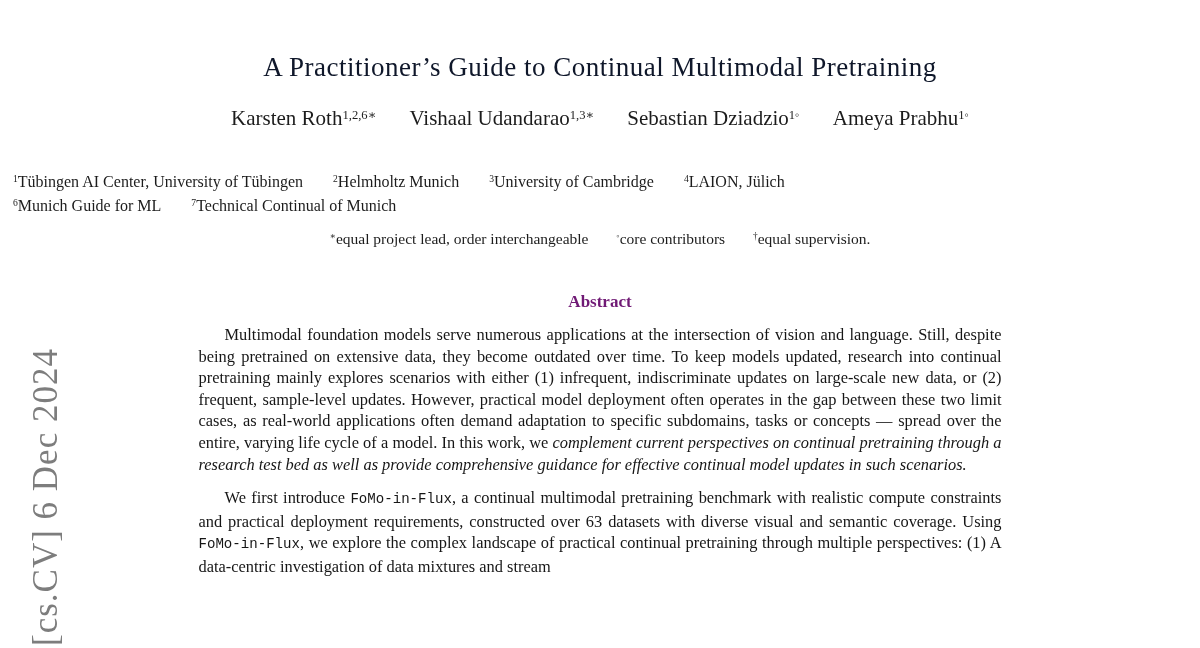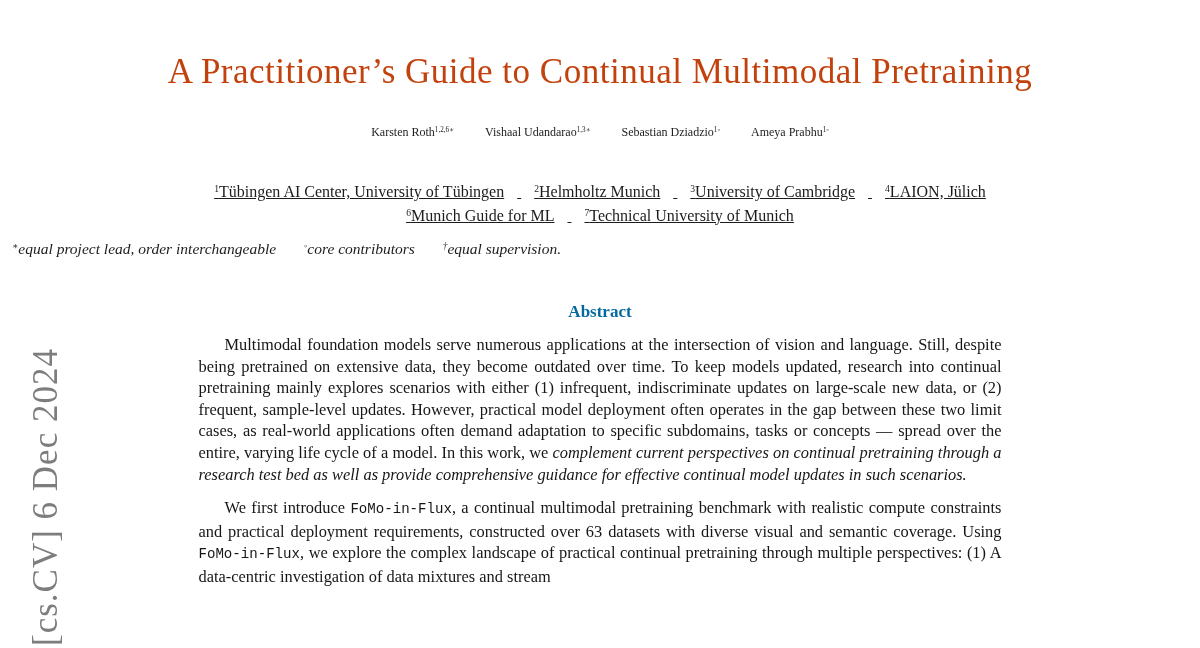--- a/index.html
+++ b/index.html
@@ -20,60 +20,58 @@
     transform-origin: 0 0;
     font-size: 35px;
     letter-spacing: 1px;
     color: #7d7d7d;
     white-space: nowrap;
   }
   .title {
     margin: 0;
     padding-top: 52px;
     text-align: center;
-    font-size: 35px;
+    font-size: 27px;
     font-weight: 400;
     letter-spacing: 0.5px;
-    color: #c2410c;
+    color: #0f172a;
   }
   .authors {
-    margin-top: 28px;
+    margin-top: 20px;
     text-align: center;
-    font-size: 12px;
-    line-height: 25px;
+    font-size: 21px;
+    line-height: 31px;
   }
   .author { margin: 0 14px; white-space: nowrap; }
   .sp {
     font-size: 60%;
     position: relative;
     top: -0.5em;
     vertical-align: baseline;
     letter-spacing: 0;
   }
   .affils {
     margin-top: 34px;
-    text-align: center;
+    text-align: left;
     font-size: 16px;
     line-height: 21.5px;
-    text-decoration: underline;
   }
   .seg { margin: 0 13px; white-space: nowrap; }
   .footnote {
     margin-top: 12px;
-    text-align: left;
+    text-align: center;
     font-size: 15.5px;
-    font-style: italic;
   }
   .fpart { margin: 0 12px; white-space: nowrap; }
   .abs-heading {
     margin-top: 44px;
     text-align: center;
     font-size: 17px;
     font-weight: bold;
-    color: #0369a1;
+    color: #701a75;
   }
   .abs-body {
     width: 827px;
     margin: 10px auto 0 auto;
     font-size: 16.4px;
     line-height: 21.6px;
     text-align: justify;
     color: #161616;
   }
   .abs-body p { margin: 12px; text-indent: 26px; }
@@ -104,21 +102,21 @@
 
   <div class="affils">
     <div>
       <span class="seg"><span class="sp">1</span><span>Tübingen AI Center, University of Tübingen</span></span>
       <span class="seg"><span class="sp">2</span><span>Helmholtz Munich</span></span>
       <span class="seg"><span class="sp">3</span><span>University of Cambridge</span></span>
       <span class="seg"><span class="sp">4</span><span>LAION, Jülich</span></span>
     </div>
     <div>
       <span class="seg"><span class="sp">6</span><span>Munich Guide for ML</span></span>
-      <span class="seg"><span class="sp">7</span><span>Technical University of Munich</span></span>
+      <span class="seg"><span class="sp">7</span><span>Technical Continual of Munich</span></span>
     </div>
   </div>
 
   <div class="footnote">
     <span class="fpart"><span class="sp">∗</span><span>equal project lead, order interchangeable</span></span>
     <span class="fpart"><span class="sp">◦</span><span>core contributors</span></span>
     <span class="fpart"><span class="sp">†</span><span>equal supervision.</span></span>
   </div>
 
   <div class="abs-heading">Abstract</div>

